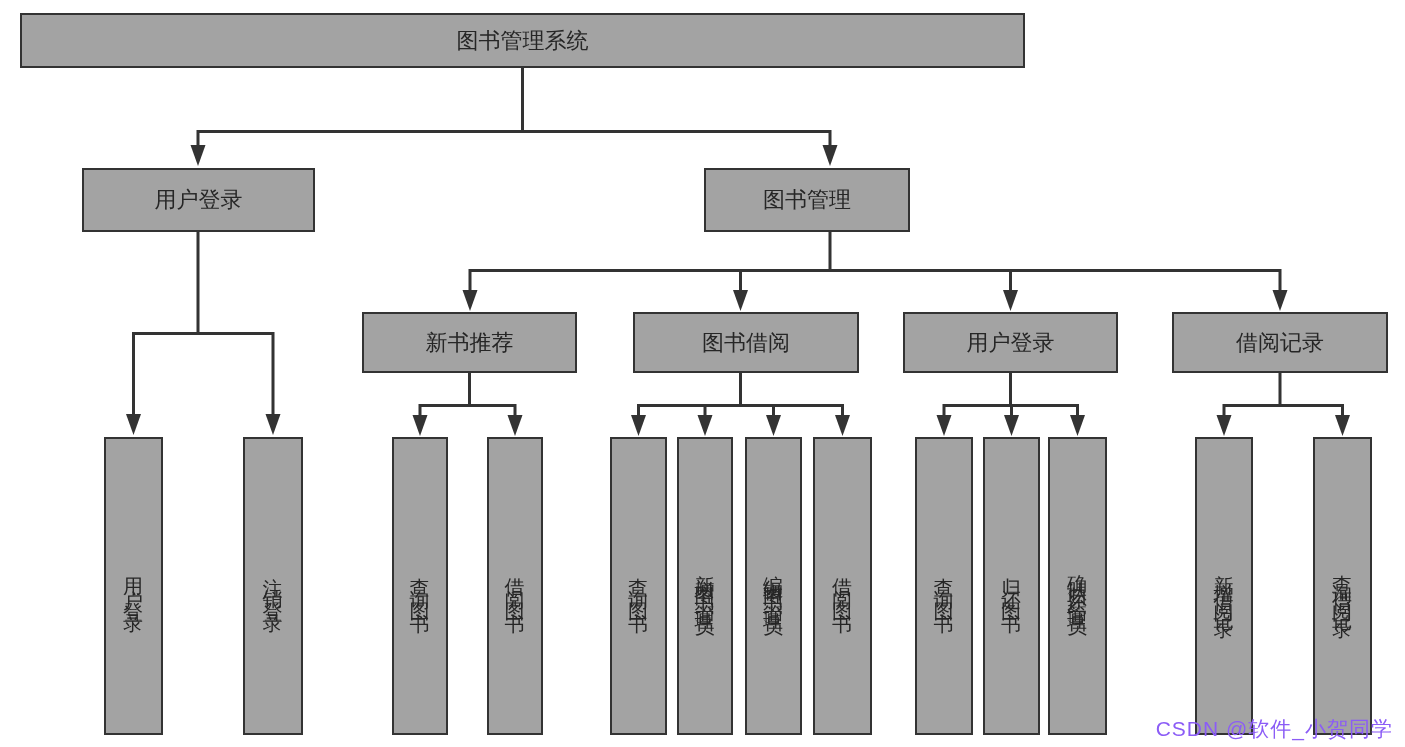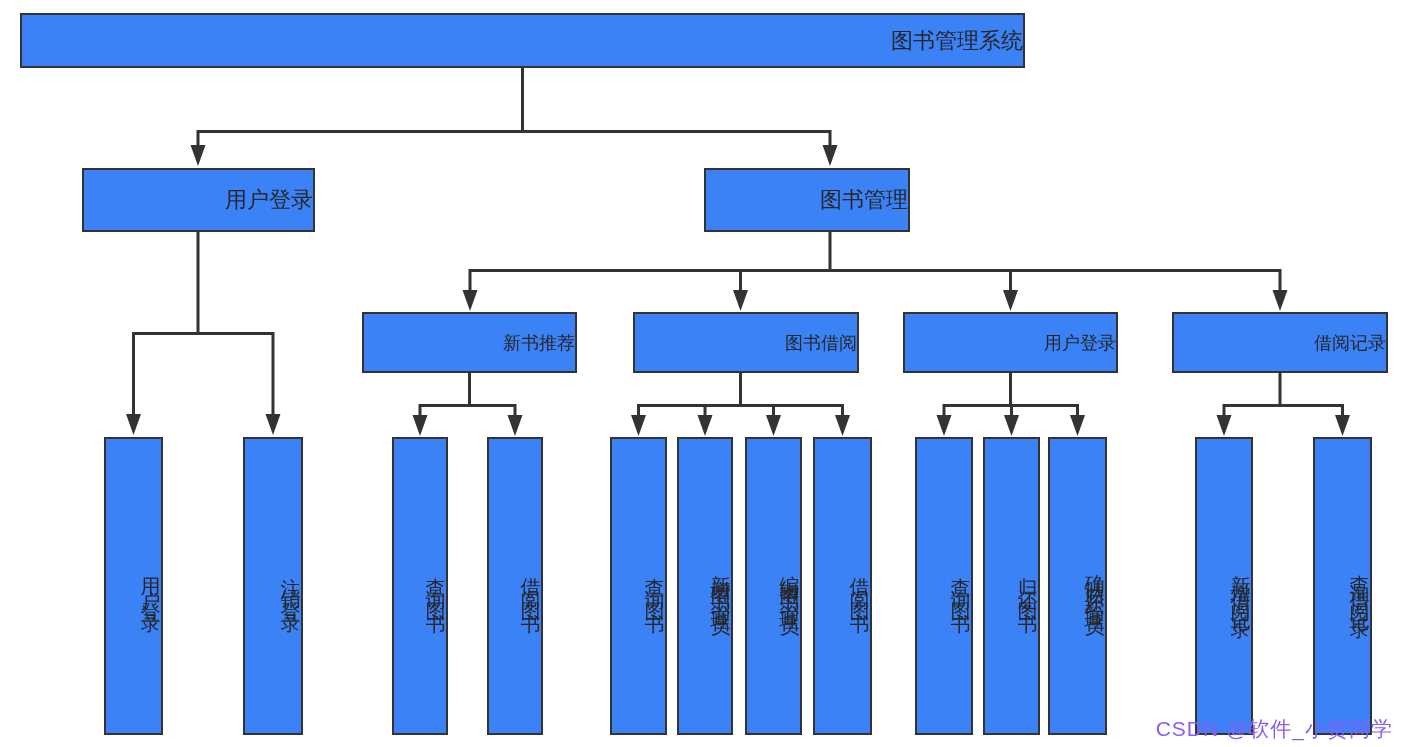--- a/index.html
+++ b/index.html
@@ -12,35 +12,35 @@
     overflow:hidden;
   }
   #connector-layer {
     position:absolute;
     left:0; top:0;
     width:1405px; height:747px;
     pointer-events:none;
   }
   .node {
     position:absolute;
-    background:#3b82f6;
+    background:#a3a3a3;
     border:2.5px solid #333333;
     display:flex;
     align-items:center;
-    justify-content:flex-end;
+    justify-content:center;
     color:#262626;
     box-sizing:border-box;
   }
   .root {
     left:20px; top:13px; width:1005px; height:55px;
     border-width:2px;
     font-size:22px;
   }
   .lvl1 { top:168px; height:64px; font-size:22px; }
-  .mid  { top:312px; height:61px; font-size:18px; }
+  .mid  { top:312px; height:61px; font-size:22px; }
   .leaf { top:437px; height:298px; }
   .vtext {
     writing-mode:vertical-rl;
     text-orientation:mixed;
     font-size:20px;
     letter-spacing:12px;
     line-height:1;
     white-space:nowrap;
   }
   .leaf--long .vtext  { letter-spacing:9px; }

